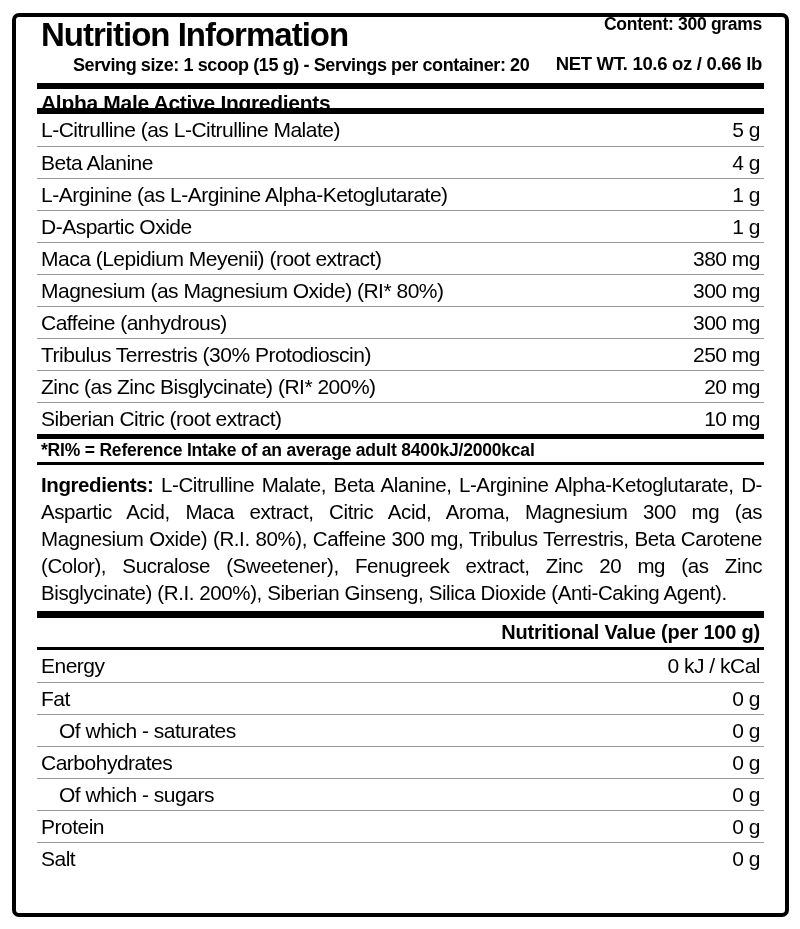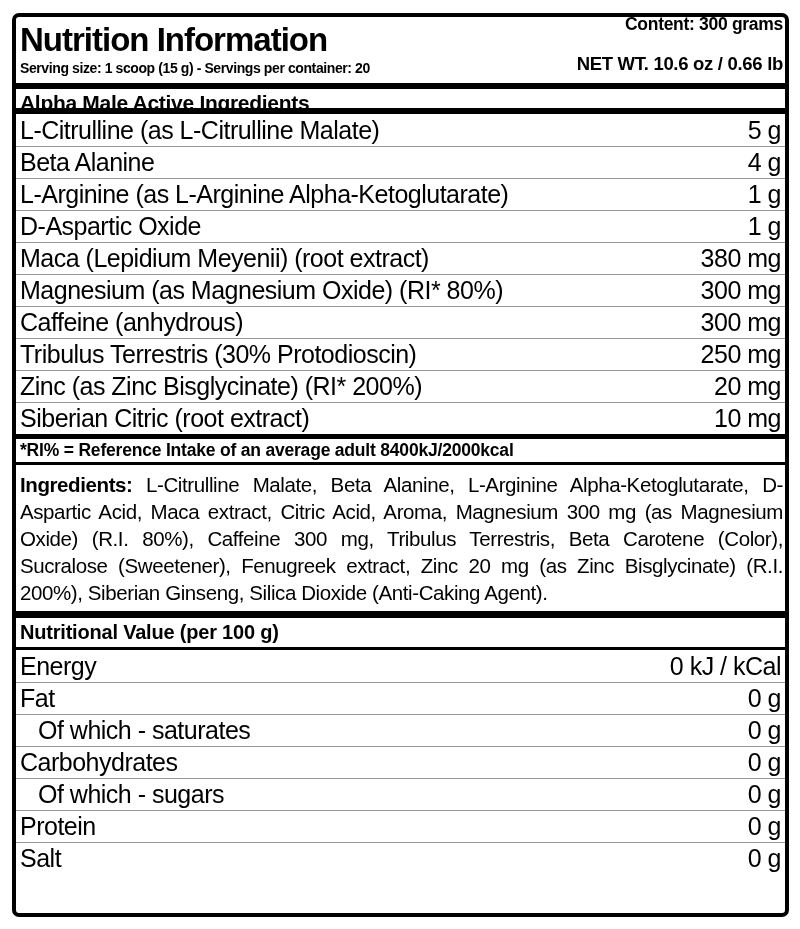--- a/index.html
+++ b/index.html
@@ -11,43 +11,44 @@
     position: relative;
     overflow: hidden;
   }
   .label {
     position: absolute;
     left: 12px; top: 13px;
     width: 777px; height: 904px;
     border: 4px solid #000;
     border-radius: 7px;
     background: #fff;
-    padding: 0 0;
+    padding: 0 21px;
     overflow: hidden;
   }
   .header {
     display: flex;
     justify-content: space-between;
     align-items: flex-end;
     padding: 9px 2px 7px 4px;
     height: 66px;
   }
   .title {
     font-size: 33px;
     font-weight: 700;
     letter-spacing: -1px;
     line-height: 1.02;
     white-space: nowrap;
   }
   .serving {
-    font-size: 14px;
+    font-size: 18px;
     font-weight: 700;
     letter-spacing: -0.4px;
     margin-top: 3px;
     white-space: nowrap;
+    margin-left: 32px;
   }
   .header-right { text-align: right; font-weight: 700; padding-bottom: 1px; }
   .content-line { font-size: 17.5px; letter-spacing: -0.3px; white-space: nowrap; }
   .netwt-line   { font-size: 18.5px; letter-spacing: -0.3px; margin-top: 18px; white-space: nowrap; }
 
   .bar { background: #000; width: 100%; }
   .bar.h6 { height: 6px; }
   .bar.h5 { height: 5px; }
   .bar.h3 { height: 3px; }
   .bar.h7 { height: 7px; }
@@ -59,21 +60,21 @@
     padding: 3px 4px 4px;
     height: 19px;
     line-height: 21px;
     white-space: nowrap;
   }
   .row {
     display: flex;
     justify-content: space-between;
     align-items: center;
     height: 32px;
-    font-size: 25px;
+    font-size: 21px;
     letter-spacing: -0.5px;
     padding: 0 4px;
     white-space: nowrap;
   }
   .row + .row { border-top: 1.5px solid #999; }
   .row.indent .row-name { padding-left: 18px; }
   .row-amount { padding-left: 10px; }
 
   .ri-note {
     font-size: 17.5px;
@@ -87,21 +88,21 @@
   .ingredients {
     font-size: 20.5px;
     letter-spacing: -0.4px;
     line-height: 27px;
     text-align: justify;
     padding: 6px 2px 5px 4px;
   }
   .nv-header {
     font-size: 20px;
     font-weight: 700;
-    text-align: left;
+    text-align: right;
     letter-spacing: -0.2px;
     padding: 4px 4px 5px;
     height: 29px;
     line-height: 20px;
     white-space: nowrap;
   }
 </style>
 </head>
 <body>
 

